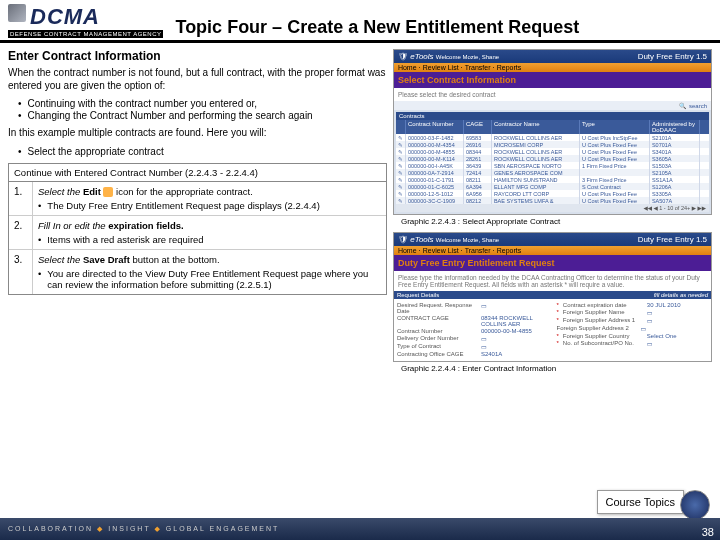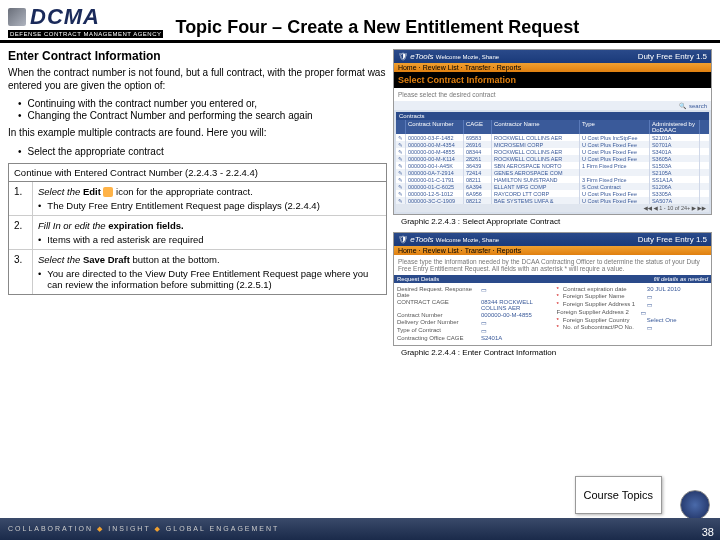--- a/index.html
+++ b/index.html
@@ -21,49 +21,49 @@
   .table-box .thead { font-size: 9.5px; padding: 3px 5px; border-bottom: 1px solid #888; }
   .trow { display: flex; border-bottom: 1px solid #ccc; }
   .trow:last-child { border-bottom: none; }
   .tnum { width: 24px; border-right: 1px solid #ccc; padding: 4px 5px; font-size: 10px; }
   .tcell { flex: 1; padding: 4px 5px; font-size: 9.5px; }
   .tcell .sub { display: flex; gap: 6px; margin-top: 3px; }
   .edit-icon { display: inline-block; width: 10px; height: 10px; background: #ffb347; border-radius: 2px; vertical-align: middle; }
   .screenshot { border: 1px solid #999; background: #e9eef6; width: 100%; margin-bottom: 2px; }
   .ss-top { background: linear-gradient(#2a4a8a,#1a3a7a); color: #fff; font-size: 8px; padding: 2px 4px; display: flex; justify-content: space-between; align-items: center; }
   .ss-nav { background: linear-gradient(#f0a030,#e08010); color: #000; font-size: 7px; padding: 1px 4px; }
-  .ss-head { font-weight: bold; color: #e08010; font-size: 9px; padding: 3px 4px; background: #000000; }
+  .ss-head { font-weight: bold; color: #e08010; font-size: 9px; padding: 3px 4px; background: #4c1d95; }
   .ss-body { background: #fff; padding: 3px 4px; font-size: 6.5px; }
   .ss-contracts { background: #d8e0ec; padding: 2px; font-size: 6px; }
   .ss-grid-head { background: #3a5a9a; color: #fff; display: flex; font-size: 6px; }
   .ss-grid-head > div { padding: 1px 2px; border-right: 1px solid #5a7aba; }
   .ss-grid-row { display: flex; font-size: 5.5px; background: #fff; color: #3a5a9a; }
   .ss-grid-row:nth-child(even) { background: #eef2f8; }
   .ss-grid-row > div { padding: 0.5px 2px; border-right: 1px solid #d0d8e8; overflow: hidden; white-space: nowrap; }
   .caption { font-size: 8px; margin: 2px 0 6px 8px; }
   .ss-form { background: #fff; padding: 3px; font-size: 6px; }
   .ss-form-row { display: flex; gap: 4px; margin-bottom: 1px; }
   .ss-form-label { color: #555; width: 80px; }
   .ss-form-val { color: #3a5a9a; flex: 1; }
   .asterisk { color: #c00; }
   .footer { position: absolute; bottom: 0; left: 0; right: 0; height: 22px; background: linear-gradient(#3a4a6a,#1a2a4a); display: flex; align-items: center; padding: 0 8px; }
   .footer-text { color: #ccc; font-size: 7px; letter-spacing: 2px; }
   .footer-text .hl { color: #f0a030; }
-  .course-btn { position: absolute; right: 58px; bottom: 26px; background: #fff; border: 1px solid #999; padding: 12px 8px; font-size: 11px; box-shadow: 1px 1px 3px rgba(0,0,0,0.3); }
+  .course-btn { position: absolute; right: 36px; bottom: 26px; background: #fff; border: 1px solid #999; padding: 5px 8px; font-size: 11px; box-shadow: 1px 1px 3px rgba(0,0,0,0.3); }
   .pagenum { position: absolute; right: 6px; bottom: 2px; color: #fff; font-size: 11px; z-index: 5; }
   .seal { position: absolute; right: 10px; bottom: 20px; width: 30px; height: 30px; border-radius: 50%; background: radial-gradient(#4a6aaa,#1a2a5a); border: 1px solid #888; }
   .etools { font-style: italic; font-weight: normal; }
   .col-c1 { width: 58px; } .col-c2 { width: 28px; } .col-c3 { width: 88px; } .col-c4 { width: 70px; } .col-c5 { width: 50px; }
 </style>
 </head>
 <body>
 
 <div class="header">
   <div class="logo">
-    <div style="display:flex;align-items:center;gap:2px">
+    <div style="display:flex;align-items:flex-start;gap:2px">
       <span class="logo-icon"></span>
       <span class="logo-main">DCMA</span>
     </div>
     <span class="logo-sub">DEFENSE CONTRACT MANAGEMENT AGENCY</span>
   </div>
   <div class="topic">Topic Four – Create a New Entitlement Request</div>
 </div>
 
 <div class="content">
   <div class="left">
@@ -229,20 +229,21 @@
       </div>
     </div>
     <div class="caption">Graphic 2.2.4.3 : Select Appropriate Contract</div>
 
     <div class="screenshot">
       <div class="ss-top">
         <span>🛡 <span class="etools">eTools</span> <span style="font-size:6px">Welcome Mozie, Shane</span></span>
         <span>Duty Free Entry 1.5</span>
       </div>
       <div class="ss-nav">Home · Review List · Transfer · Reports</div>
+      <div class="ss-head">Duty Free Entry Entitlement Request</div>
       <div class="ss-body" style="color:#777">Please type the information needed by the DCAA Contracting Officer to determine the status of your Duty Free Entry Entitlement Request. All fields with an asterisk * will require a value.</div>
       <div style="background:#2a4a8a;color:#fff;padding:1px 3px;font-size:6px;display:flex;justify-content:space-between">
           <span>Request Details</span>
           <span style="font-style:italic">fill details as needed</span>
         </div>
       <div class="ss-form">
         <div style="display:flex;gap:8px">
           <div style="flex:1">
             <div class="ss-form-row">
                 <span class="ss-form-label">Desired Request. Response Date</span>

